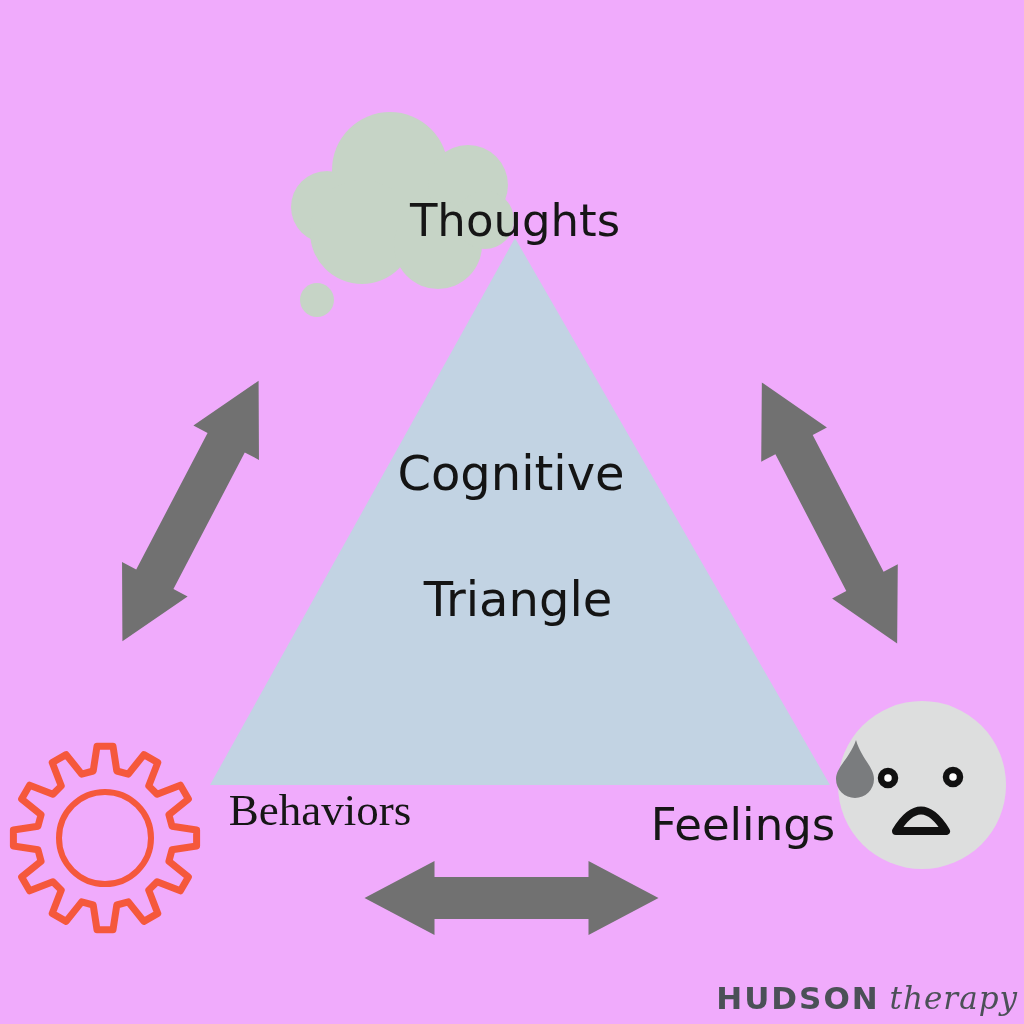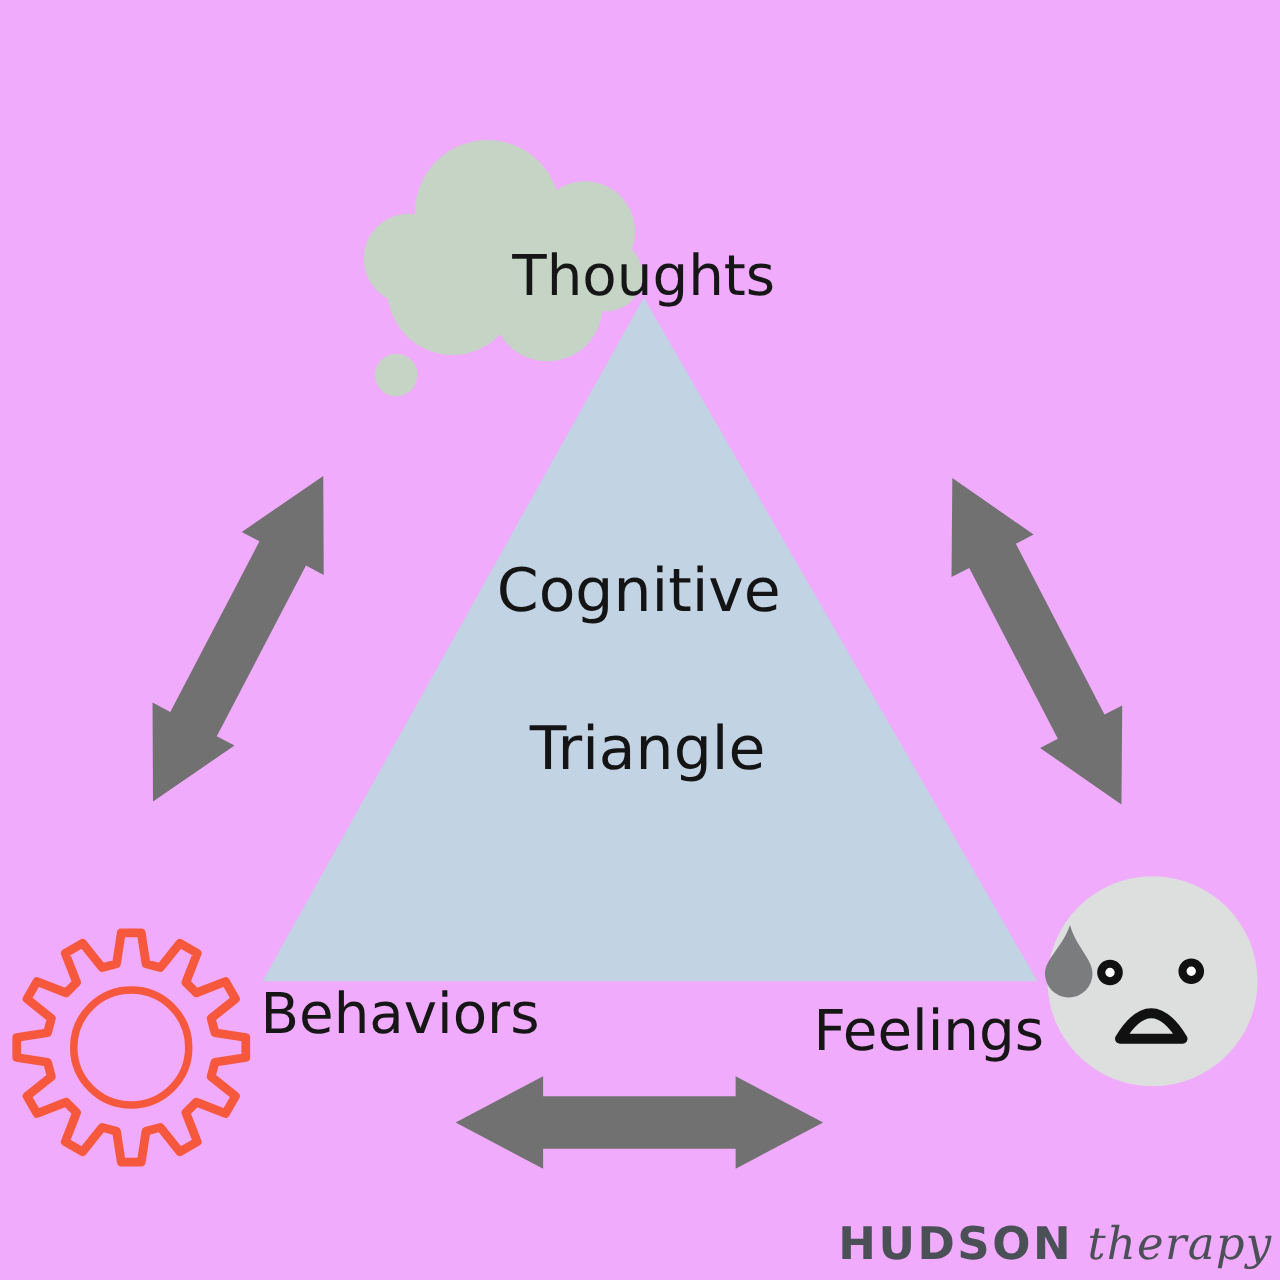--- a/index.html
+++ b/index.html
@@ -25,21 +25,21 @@
     font-size:48px;
     line-height:1.15;
     white-space:nowrap;
     transform:translateX(-50%);
   }
   .brand{
     position:absolute;
     right:6px;
     bottom:8px;
     color:#4B5057;
-    font-size:36px;
+    font-size:31px;
     white-space:nowrap;
     margin-left:28px;
   }
   .brand .brand-name{
     font-family:"DejaVu Sans", sans-serif;
     font-weight:bold;
     letter-spacing:2px;
   }
   .brand .brand-descriptor{
     font-family:"DejaVu Serif", serif;
@@ -98,21 +98,21 @@
       <circle cx="953" cy="777" r="7" fill="#FFFFFF" stroke="#111111" stroke-width="6.5"></circle>
       <path d="M 896,831 Q 921,790 946,831 Z" fill="#DDDEDE" stroke="#111111" stroke-width="8" stroke-linejoin="round"></path>
     </g>
   </svg>
 
   <div class="label" style="left:515px; top:196px;">Thoughts</div>
 
   <div class="title-line" style="left:511px; top:446px;">Cognitive</div>
   <div class="title-line" style="left:518px; top:556px;margin-top:16px;">Triangle</div>
 
-  <div class="label" style="left:320px; top:786px;">Behaviors</div>
+  <div class="label" style="left:320px; top:786px;font-family:Liberation Serif, serif;">Behaviors</div>
 
   <div class="label" style="left:743px; top:788px;margin-top:12px;">Feelings</div>
 
   <div class="brand">
     <span class="brand-name">HUDSON</span>
     <span class="brand-descriptor">therapy</span>
   </div>
 
 </div>
 

